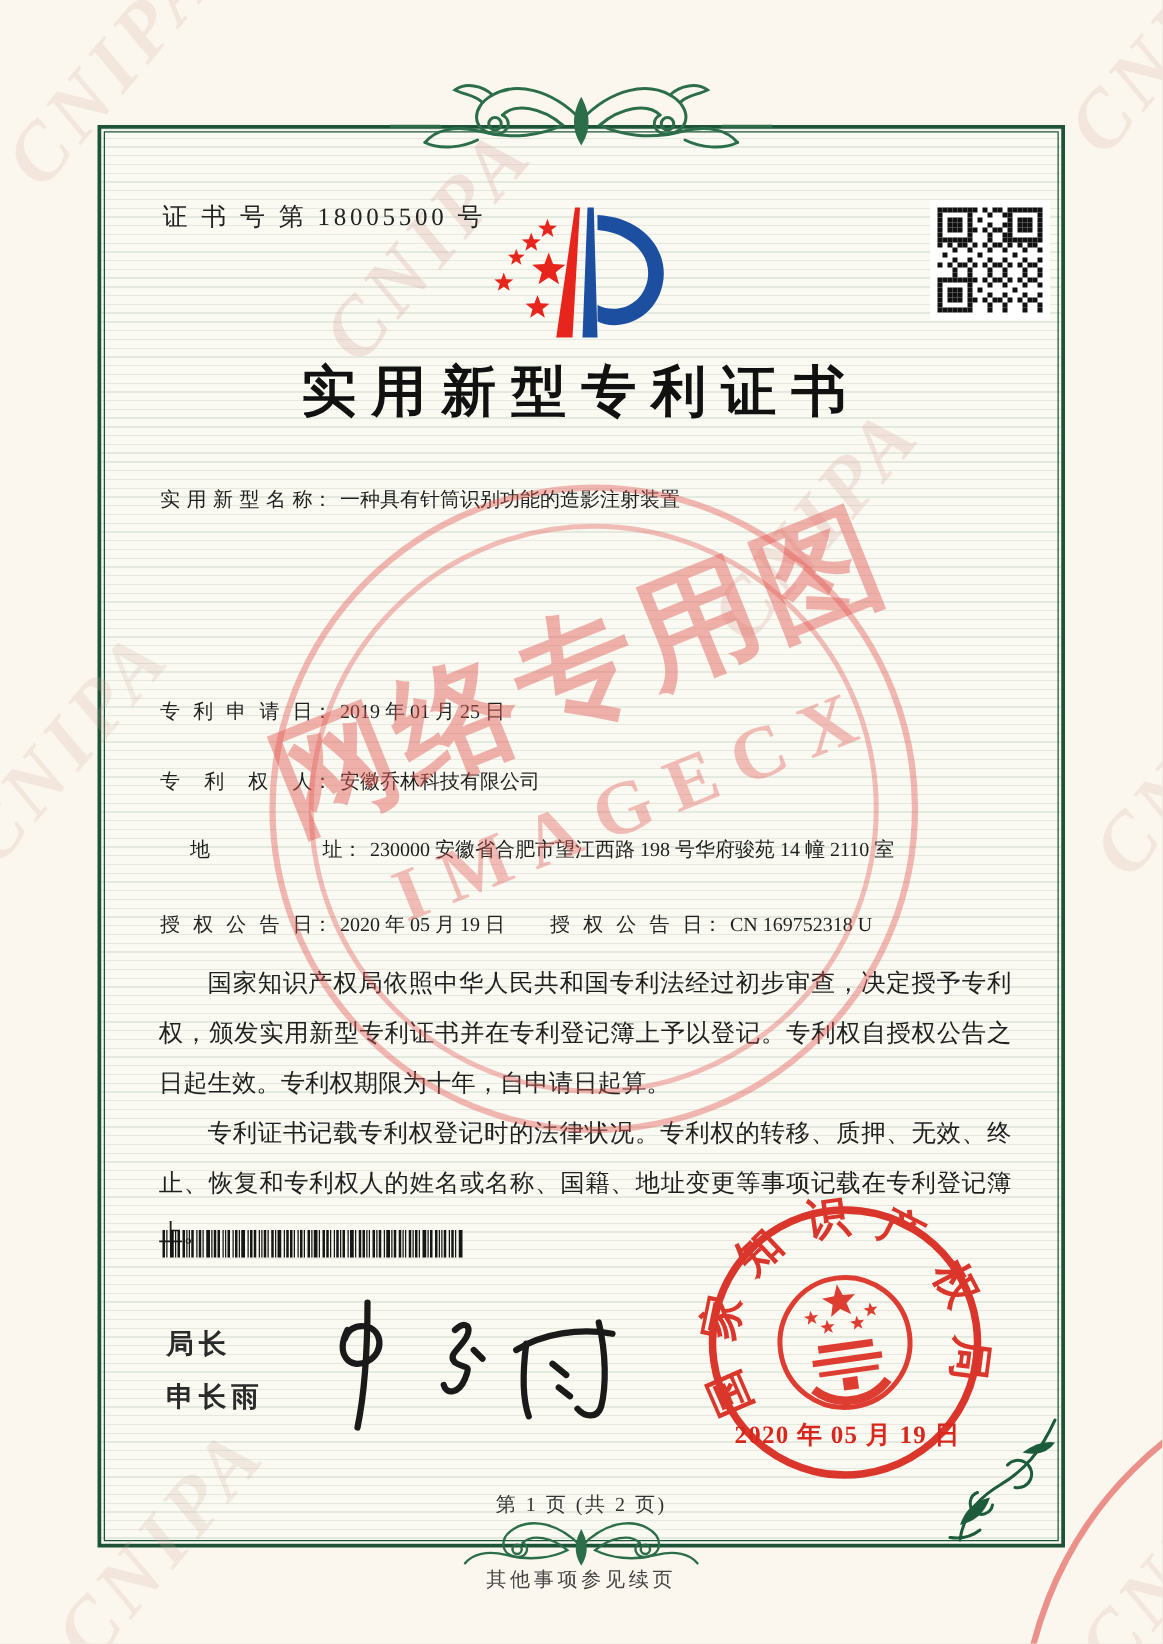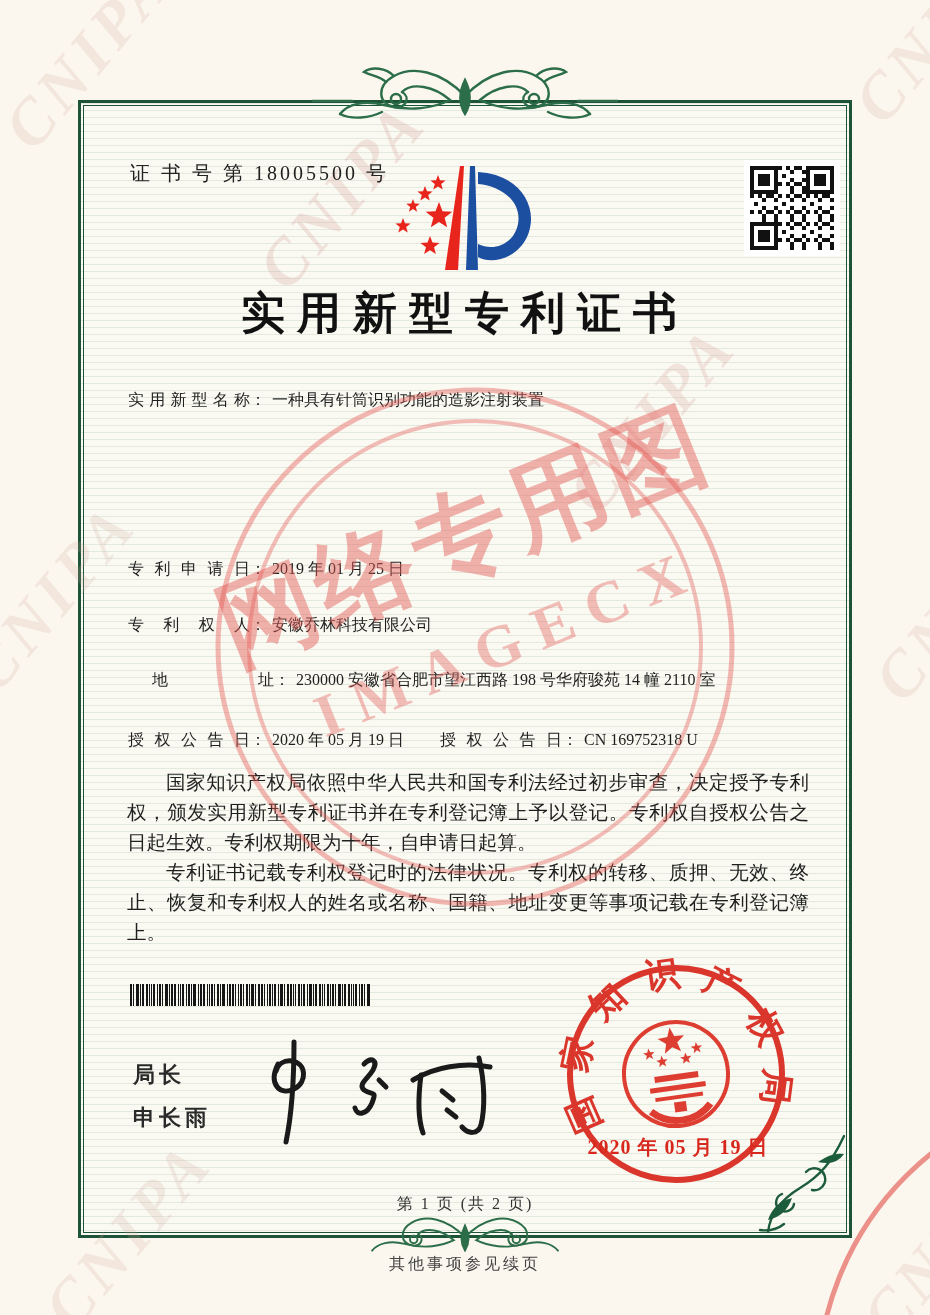--- a/index.html
+++ b/index.html
@@ -55,21 +55,21 @@
     position:absolute;z-index:3;left:0;width:930px;top:284px;text-align:center;
     font-size:44px;font-weight:bold;letter-spacing:12px;color:#111;white-space:nowrap;
   }
   .row{position:absolute;z-index:3;left:128px;font-size:16px;white-space:nowrap;color:#1f1f1f;}
   .row .lbl{display:inline-block;width:122px;text-align:justify;text-align-last:justify;}
   .row .sep{padding-right:6px;}
   .row2col .col2{position:absolute;left:312px;top:0;}
   .r1{top:390px;} .r2{top:447px;} .r3{top:503px;} .r4{top:559px;}
   .r5{top:615px;} .r6{top:670px;margin-left:24px;} .r7{top:730px;}
   .paras{position:absolute;z-index:3;left:127px;top:768px;width:682px;
-    font-size:19.5px;line-height:30px;text-align:justify;color:#1f1f1f;}
+    font-size:19.5px;line-height:40px;text-align:justify;color:#1f1f1f;}
   .paras p{margin:0;text-indent:2em;}
   .barcode{position:absolute;z-index:3;left:130px;top:984px;width:244px;height:22px;font-size:0;}
   .barcode i{display:inline-block;height:100%;background:#161616;}
   .signer-title{position:absolute;z-index:3;left:133px;top:1060px;font-size:22px;letter-spacing:4px;font-family:"Liberation Sans",sans-serif;font-weight:bold;color:#2a2a2a;}
   .signer-name{position:absolute;z-index:3;left:133px;top:1103px;font-size:22px;letter-spacing:4px;font-family:"Liberation Sans",sans-serif;font-weight:bold;color:#2a2a2a;}
   .signature{position:absolute;z-index:3;left:248px;top:1028px;}
   .seal{position:absolute;z-index:4;left:558px;top:956px;opacity:0.93;}
   .seal-date{
     position:absolute;z-index:4;left:578px;top:1134px;width:200px;text-align:center;
     font-size:20px;letter-spacing:1px;color:#d8281e;font-weight:bold;white-space:nowrap;

